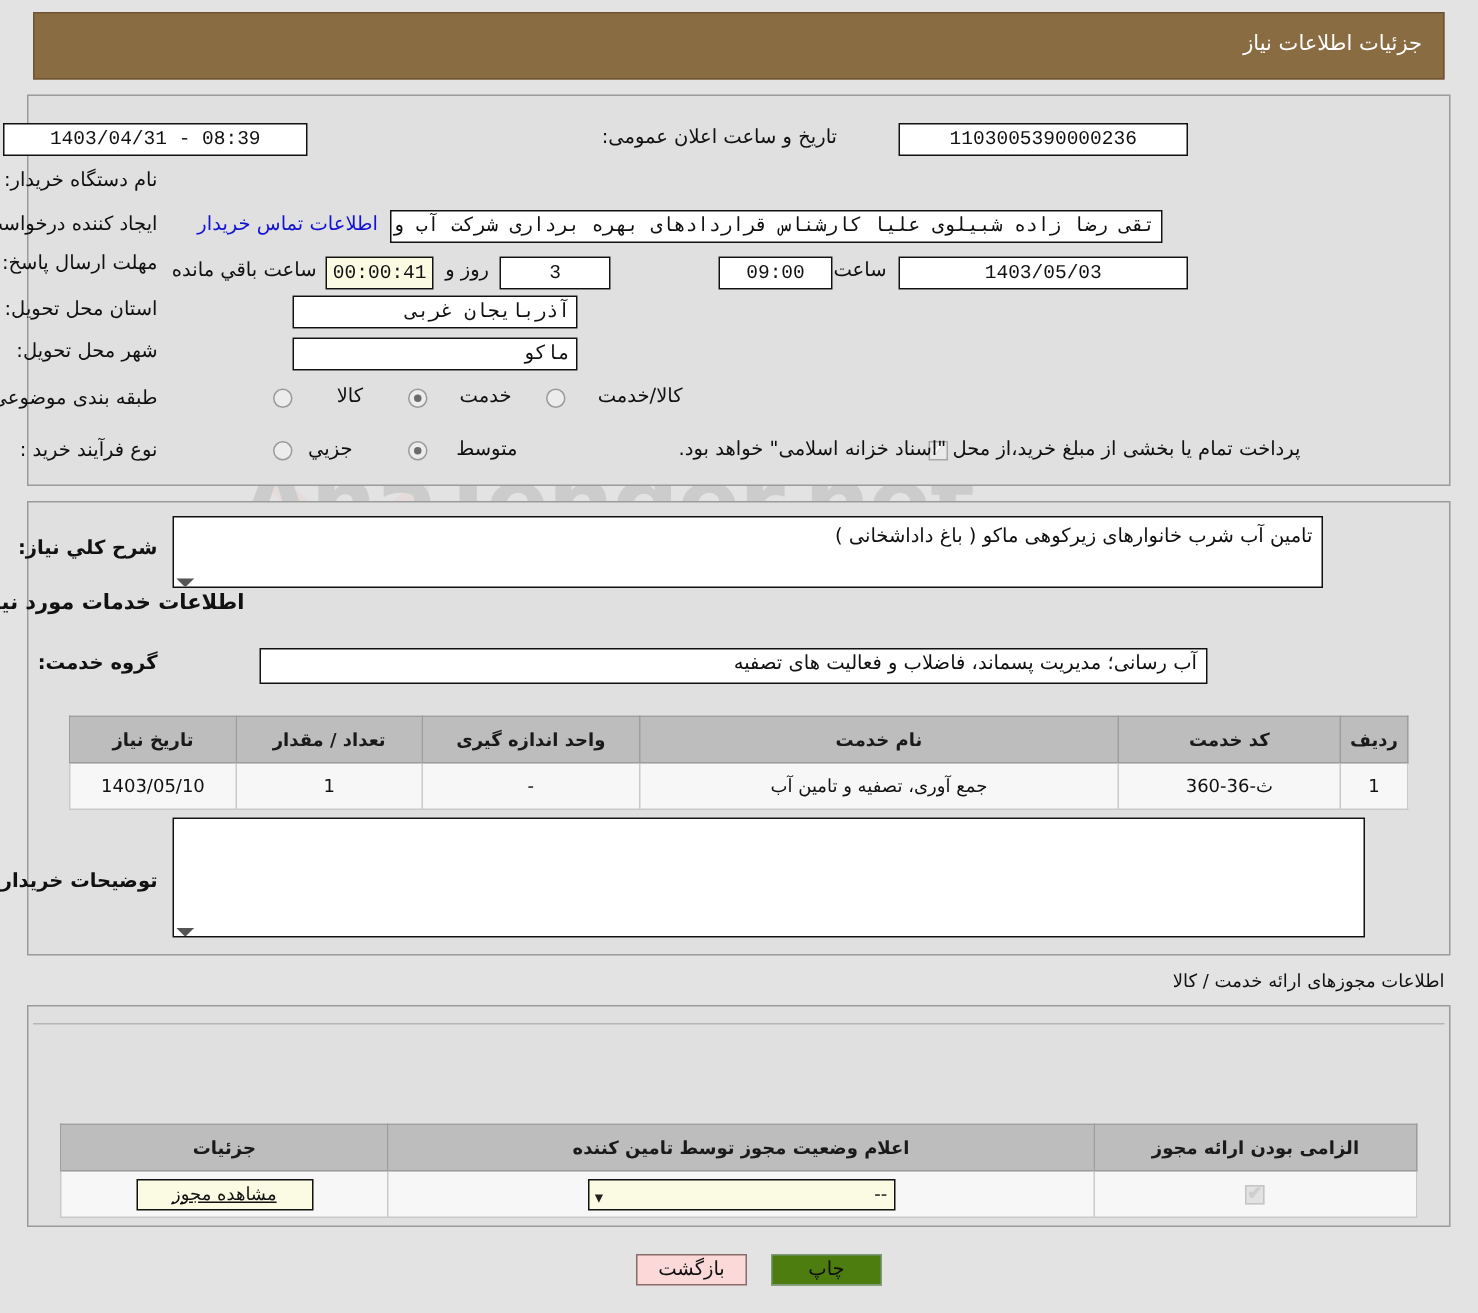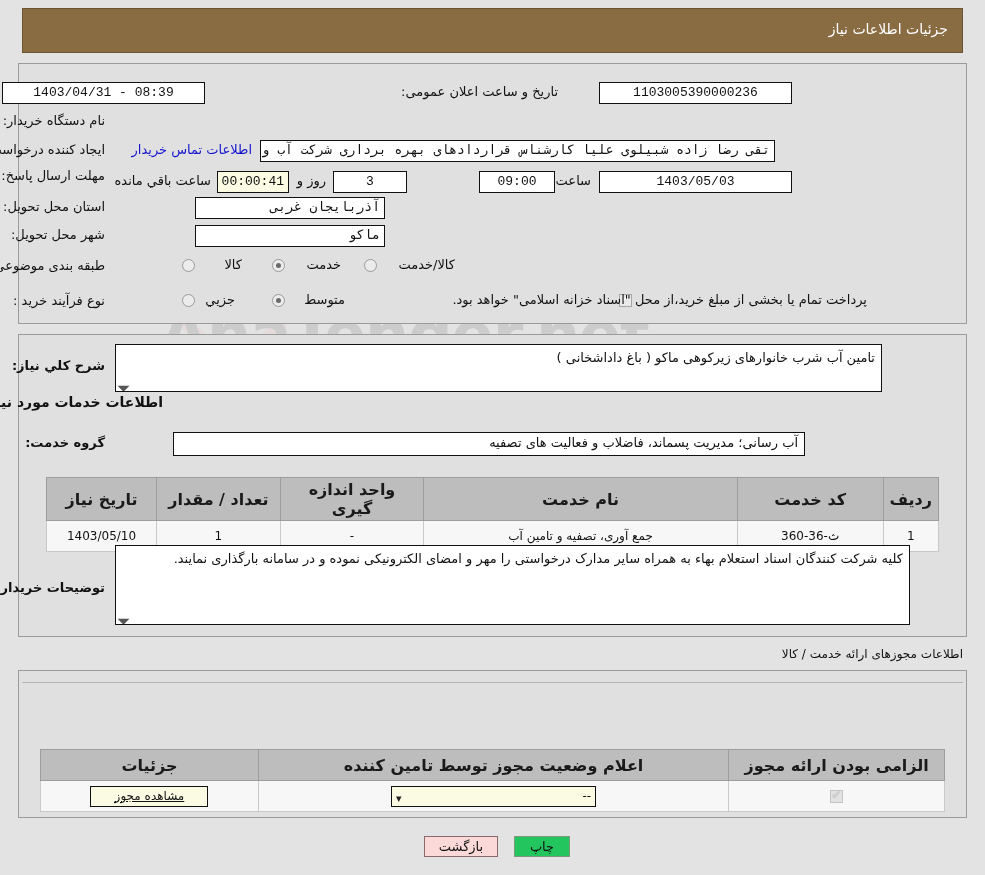--- a/index.html
+++ b/index.html
@@ -199,21 +199,21 @@
     background: #ffffff;
   }
   table.grid th {
     background: #bdbdbd;
     border: 1px solid #9d9d9d;
     font-weight: bold;
     color: #1a1a1a;
     height: 26px;
     padding: 2px 6px;
     text-align: center;
-    font-size: 16px;
+    font-size: 12px;
   }
   table.grid td {
     background: #f7f7f7;
     border: 1px solid #c9c9c9;
     height: 26px;
     padding: 2px 6px;
     text-align: center;
     color: #111;
     font-size: 12px;
   }
@@ -268,21 +268,21 @@
     box-sizing: border-box;
     font-size: 13px;
     line-height: 19px;
     text-align: center;
     border: 1px solid #777;
     cursor: pointer;
     color: #111;
     z-index: 3;
   }
   #btn-back  { left: 424px; top: 836px; width: 74px; background: #fbd9d9; border-color: #8a6b6b; }
-  #btn-print { left: 514px; top: 836px; width: 56px; background: #22c55e; border-color: #7d9a7d; }
+  #btn-print { left: 514px; top: 836px; width: 74px; background: #4d7c0f; border-color: #7d9a7d; }
 
   
   .sep {
     position: absolute;
     background: #b5b5b5;
     height: 1px;
     z-index: 2;
   }
 </style>
 </head>
@@ -380,21 +380,20 @@
         <td>جمع آوری، تصفیه و تامین آب</td>
         <td>-</td>
         <td>1</td>
         <td>1403/05/10</td>
       </tr>
     </tbody>
   </table>
 
   <div class="lbl lbl-b" style="right:880px; top:580px; z-index:4;">توضیحات خریدار:</div>
   <div class="ta" style="right:75px; top:545px; width:795px; height:80px; z-index:4;">
-    <span>کلیه شرکت کنندگان اسناد استعلام بهاء به همراه سایر مدارک درخواستی را مهر و امضای الکترونیکی نموده و در سامانه بارگذاری نمایند.</span>
     <span class="grip">◢</span>
   </div>
 
   <div id="lic-caption">اطلاعات مجوزهای ارائه خدمت / کالا</div>
 
   <div class="panel" id="panel-bottom"></div>
   <div class="sep" style="left:22px; top:682px; width:941px; z-index:3;"></div>
 
   <table class="grid" style="right:40px; top:749px; width:905px; z-index:4;">
     <thead>

